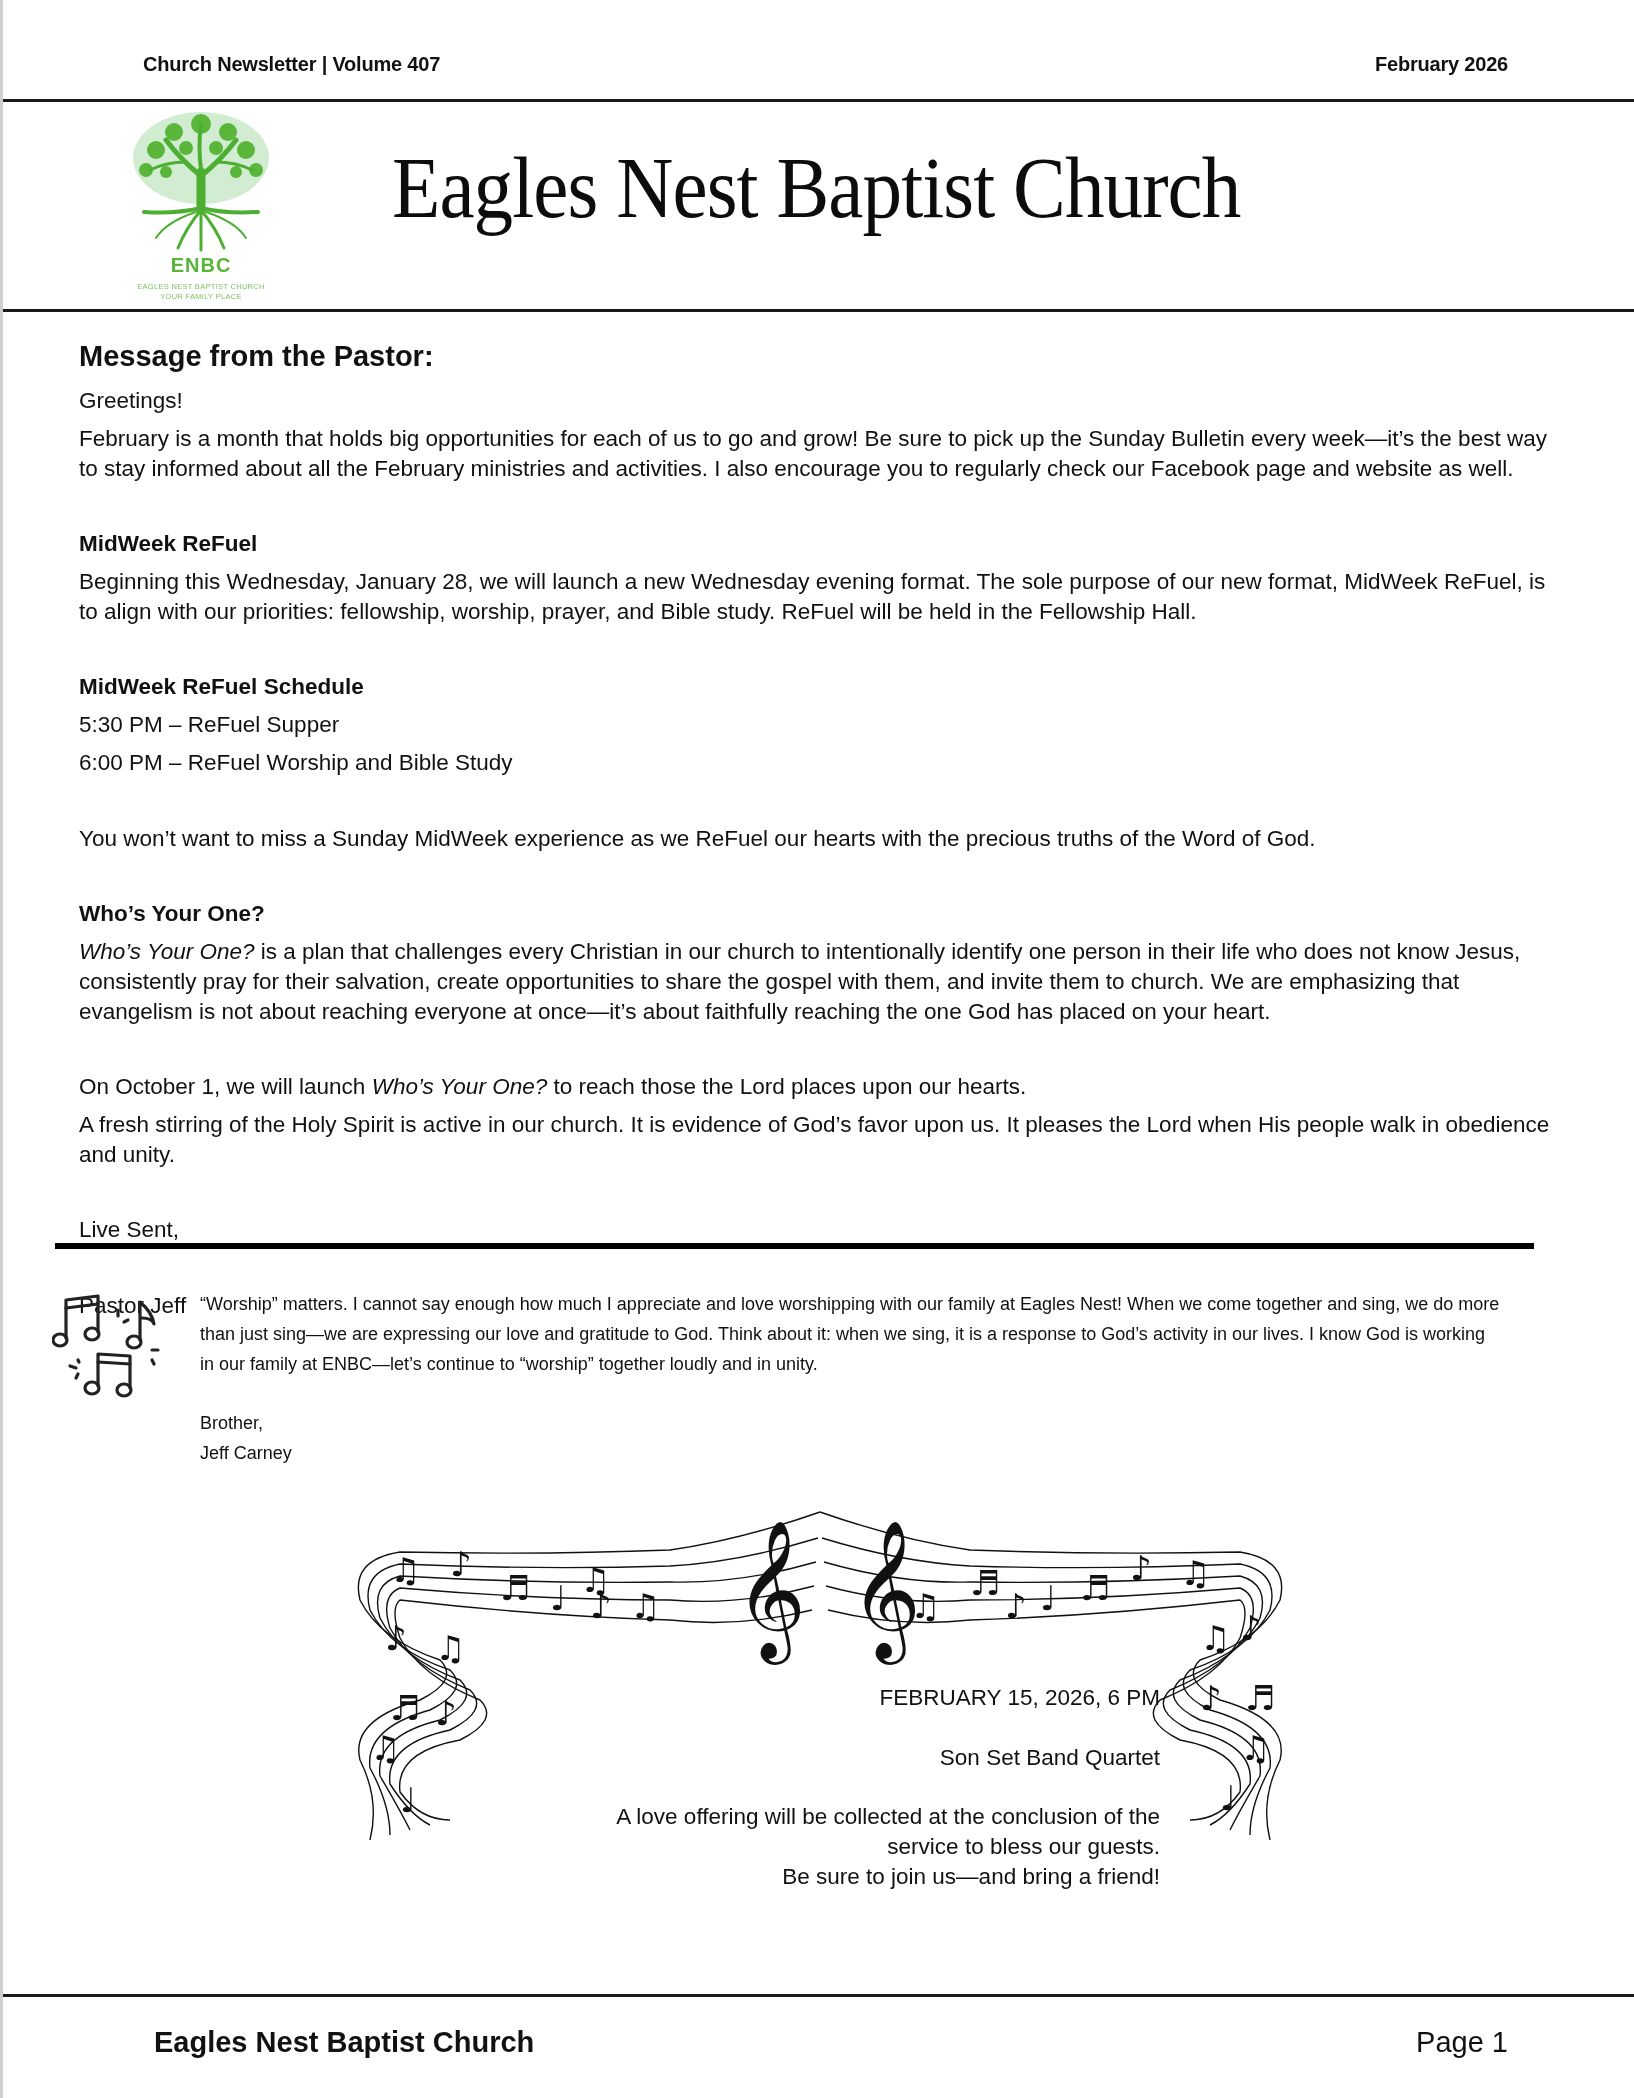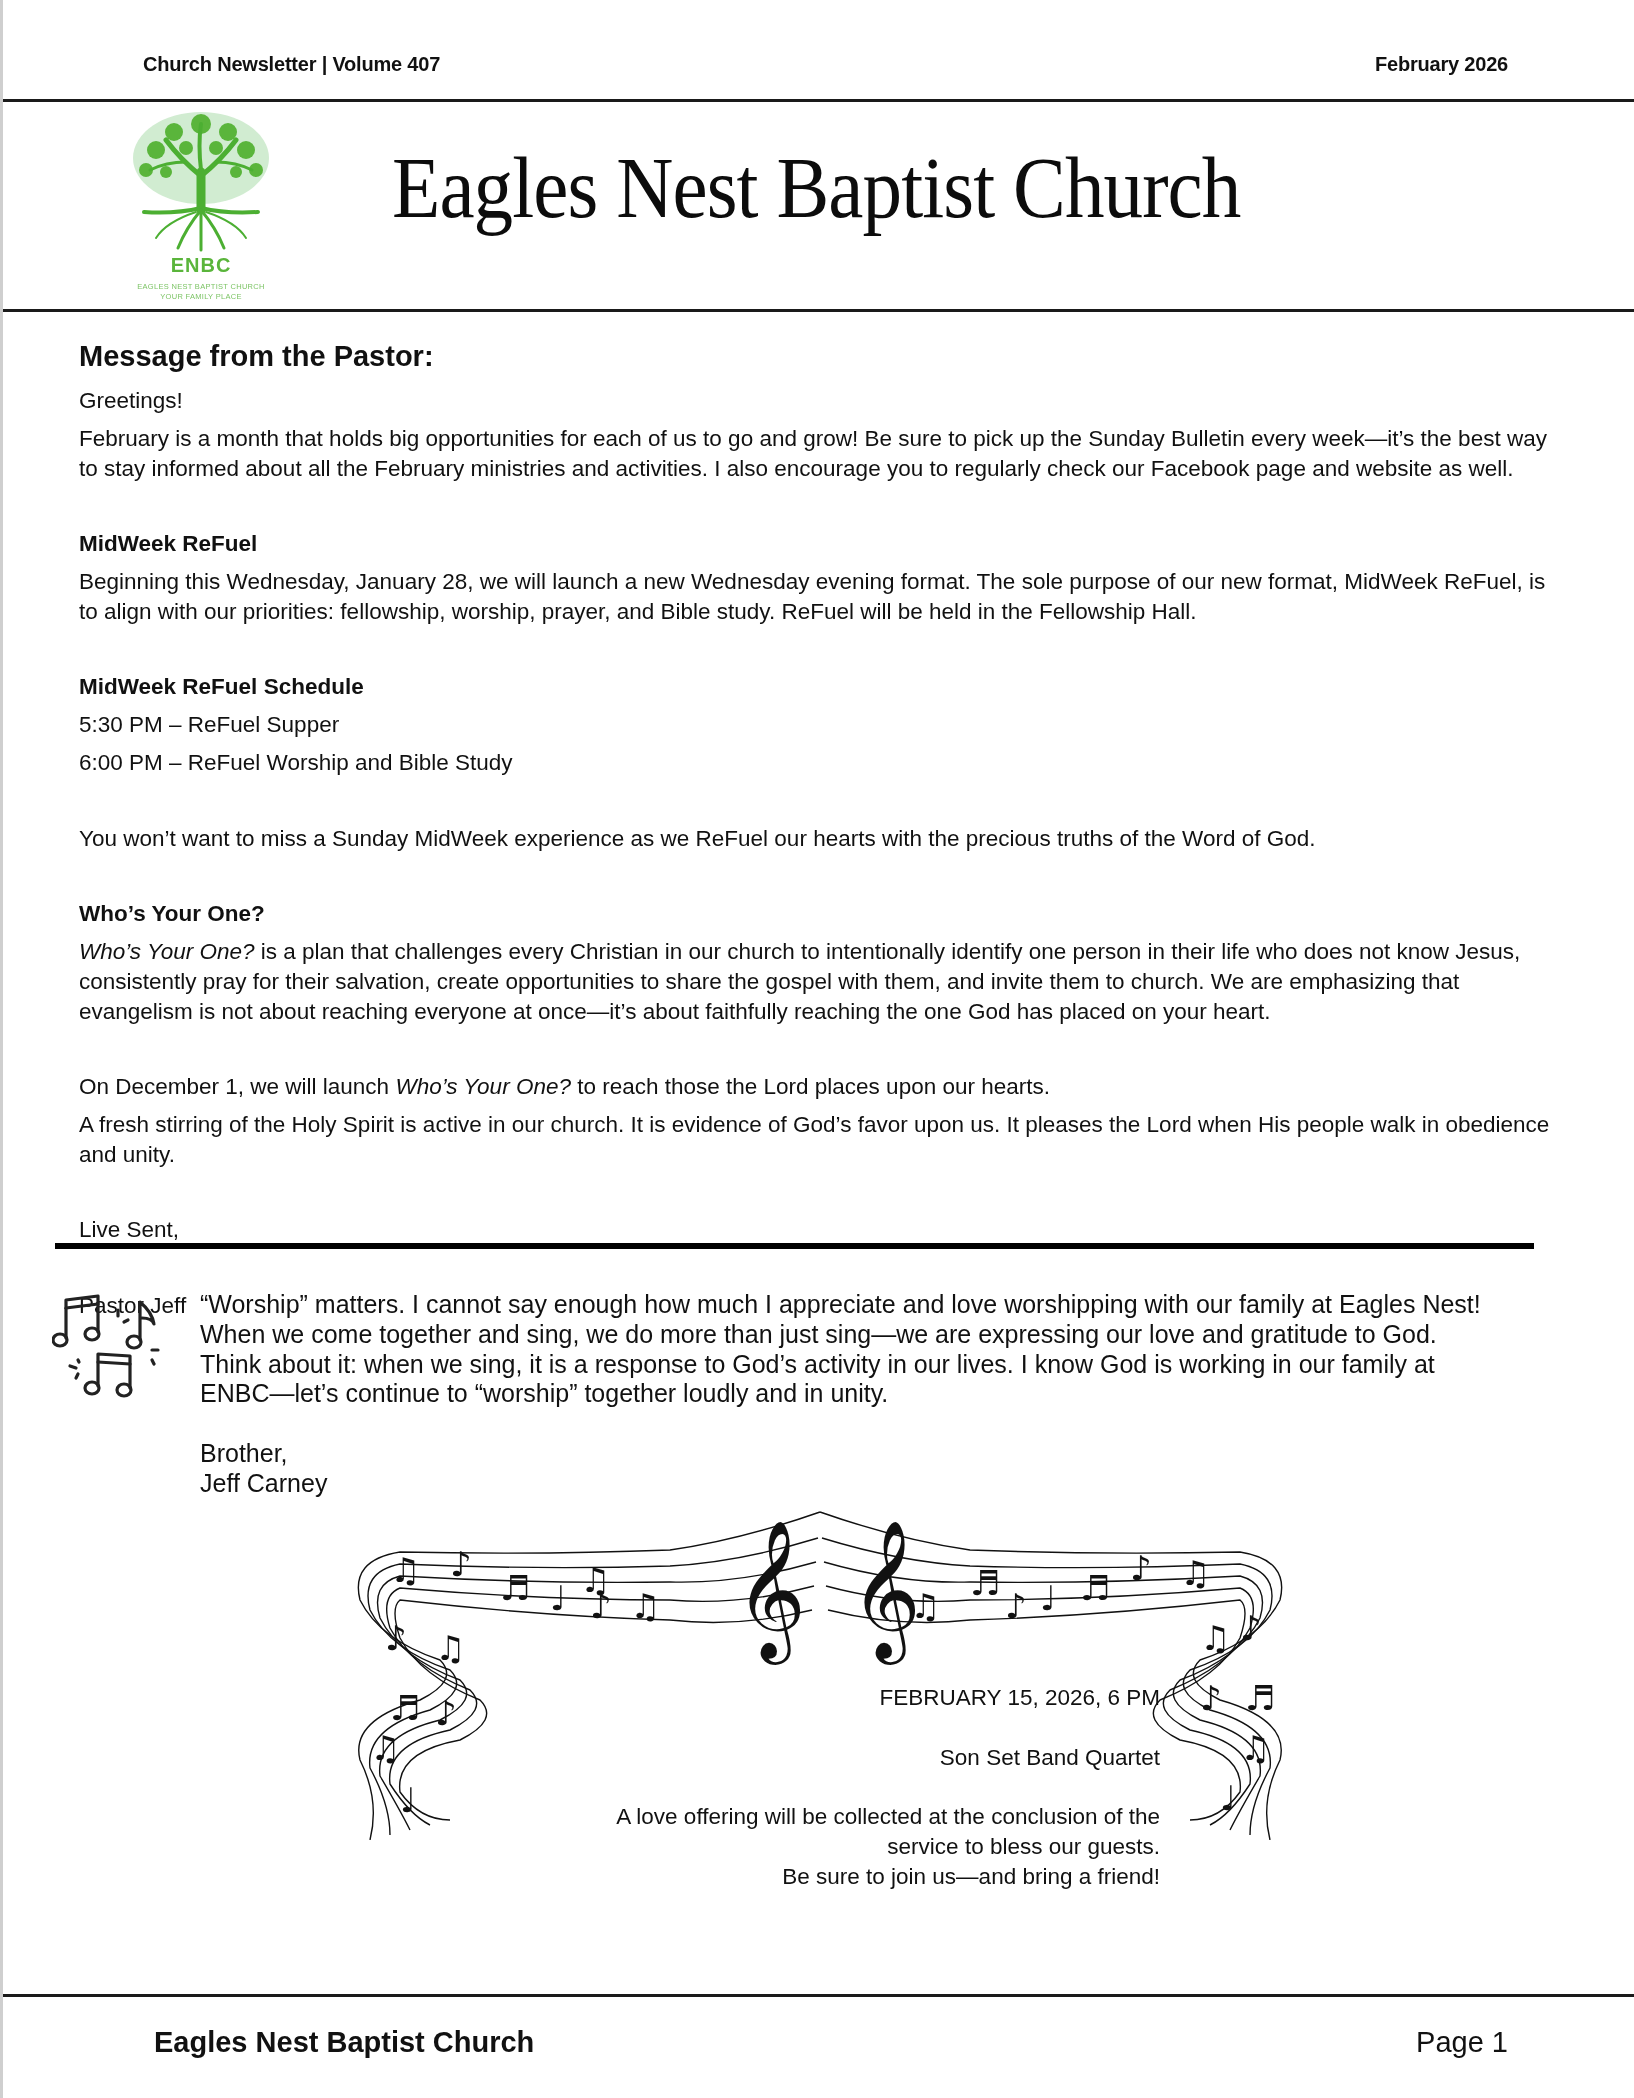--- a/index.html
+++ b/index.html
@@ -15,21 +15,21 @@
   .logo .enbc { position: absolute; top: 144px; width: 100%; text-align: center; font-weight: bold; color: #5ab53b; font-size: 20px; letter-spacing: 1px; }
   .logo .tag { position: absolute; width: 100%; text-align: center; color: #7cc465; font-size: 7.5px; letter-spacing: 0.3px; }
   .masthead { position: absolute; left: 392px; top: 138px; font-family: "Liberation Serif", "DejaVu Serif", serif; font-size: 86px; color: #0c0c0c; letter-spacing: -1px; transform: scaleX(0.92); transform-origin: left center; white-space: nowrap; }
   .content { position: absolute; left: 71px; width: 1500px; font-size: 22.5px; line-height: 29.8px; }
   .content p { margin: 8px; }
   .section-title { font-weight: bold; font-size: 29px; }
   .subhead { font-weight: bold; }
   .gap { height: 29.8px; }
   .divider-thick { position: absolute; left: 55px; width: 1479px; top: 1243px; height: 6px; background: #000; }
   .notes-icon { position: absolute; left: 52px; top: 1288px; width: 120px; height: 112px; }
-  .worship { position: absolute; left: 200px; top: 1290px; width: 1300px; font-size: 25px; line-height: 29.8px; }
+  .worship { position: absolute; left: 200px; top: 1290px; width: 1300px; font-size: 18px; line-height: 29.8px; }
   .worship p { margin: 0; }
   .staff-art { position: absolute; left: 340px; top: 1500px; width: 960px; height: 340px; }
   .event { position: absolute; left: 480px; width: 680px; text-align: right; font-size: 22.5px; line-height: 29.8px; }
   .event p { margin: 0; }
   .footer { position: absolute; top: 2026px; left: 154px; right: 126px; display: flex; justify-content: space-between; align-items: center; font-size: 29px; }
   .footer .church { font-weight: bold; }
 </style>
 </head>
 <body>
 
@@ -91,21 +91,21 @@
   <div class="gap"></div>
   <p class="subhead">MidWeek ReFuel Schedule</p>
   <p>5:30 PM – ReFuel Supper</p>
   <p>6:00 PM – ReFuel Worship and Bible Study</p>
   <div class="gap"></div>
   <p>You won’t want to miss a Sunday MidWeek experience as we ReFuel our hearts with the precious truths of the Word of God.</p>
   <div class="gap"></div>
   <p class="subhead">Who’s Your One?</p>
   <p><em>Who’s Your One?</em><span> is a plan that challenges every Christian in our church to intentionally identify one person in their life who does not know Jesus, consistently pray for their salvation, create opportunities to share the gospel with them, and invite them to church. We are emphasizing that evangelism is not about reaching everyone at once—it’s about faithfully reaching the one God has placed on your heart.</span></p>
   <div class="gap"></div>
-  <p><span>On December 1, we will launch </span><em>Who’s Your One?</em><span> to reach those the Lord places upon our hearts.</span></p>
+  <p><span>On October 1, we will launch </span><em>Who’s Your One?</em><span> to reach those the Lord places upon our hearts.</span></p>
   <p>A fresh stirring of the Holy Spirit is active in our church. It is evidence of God’s favor upon us. It pleases the Lord when His people walk in obedience and unity.</p>
   <div class="gap"></div>
   <p>Live Sent,</p>
   <div class="gap"></div>
   <p>Pastor Jeff</p>
 </div>
 
 <div class="divider-thick"></div>
 
 <svg class="notes-icon" viewBox="0 0 120 112" fill="none" stroke="#222" stroke-width="3.2" stroke-linecap="round" stroke-linejoin="round">

